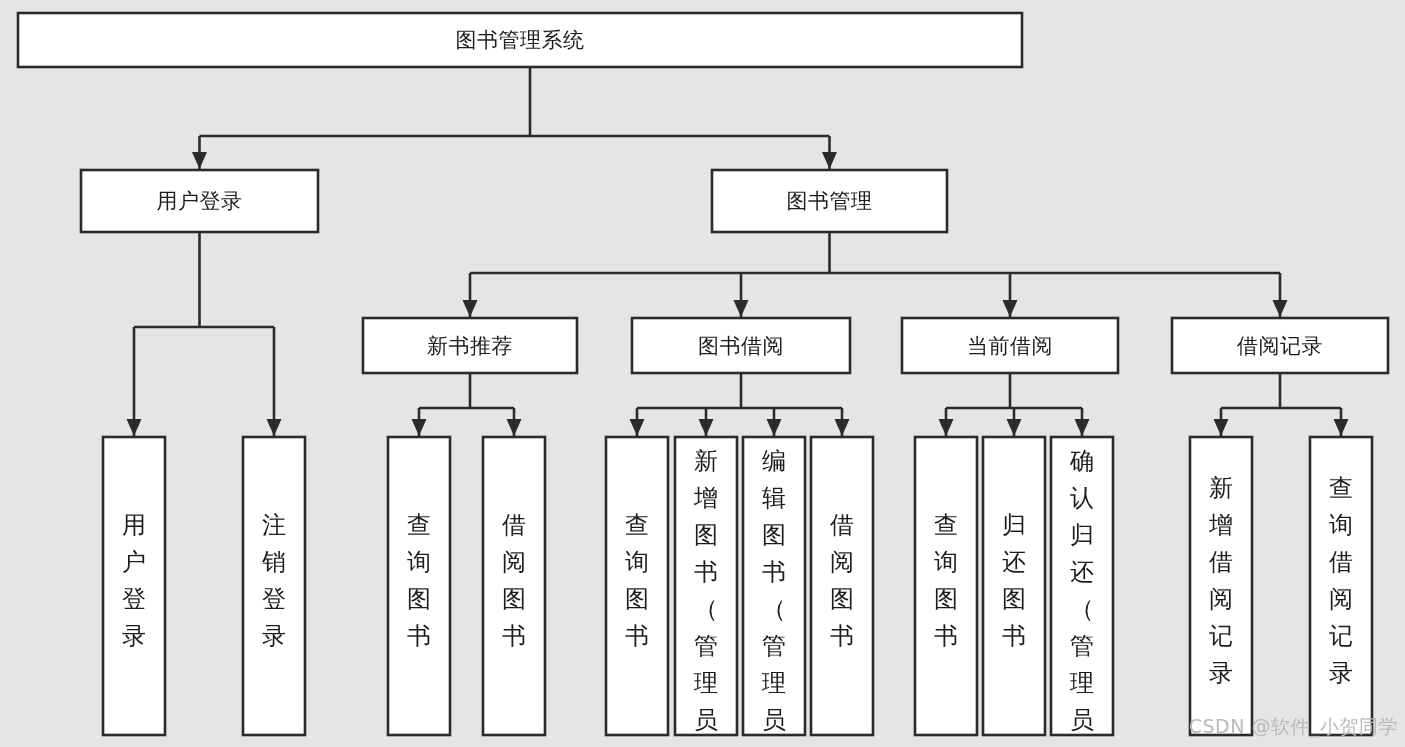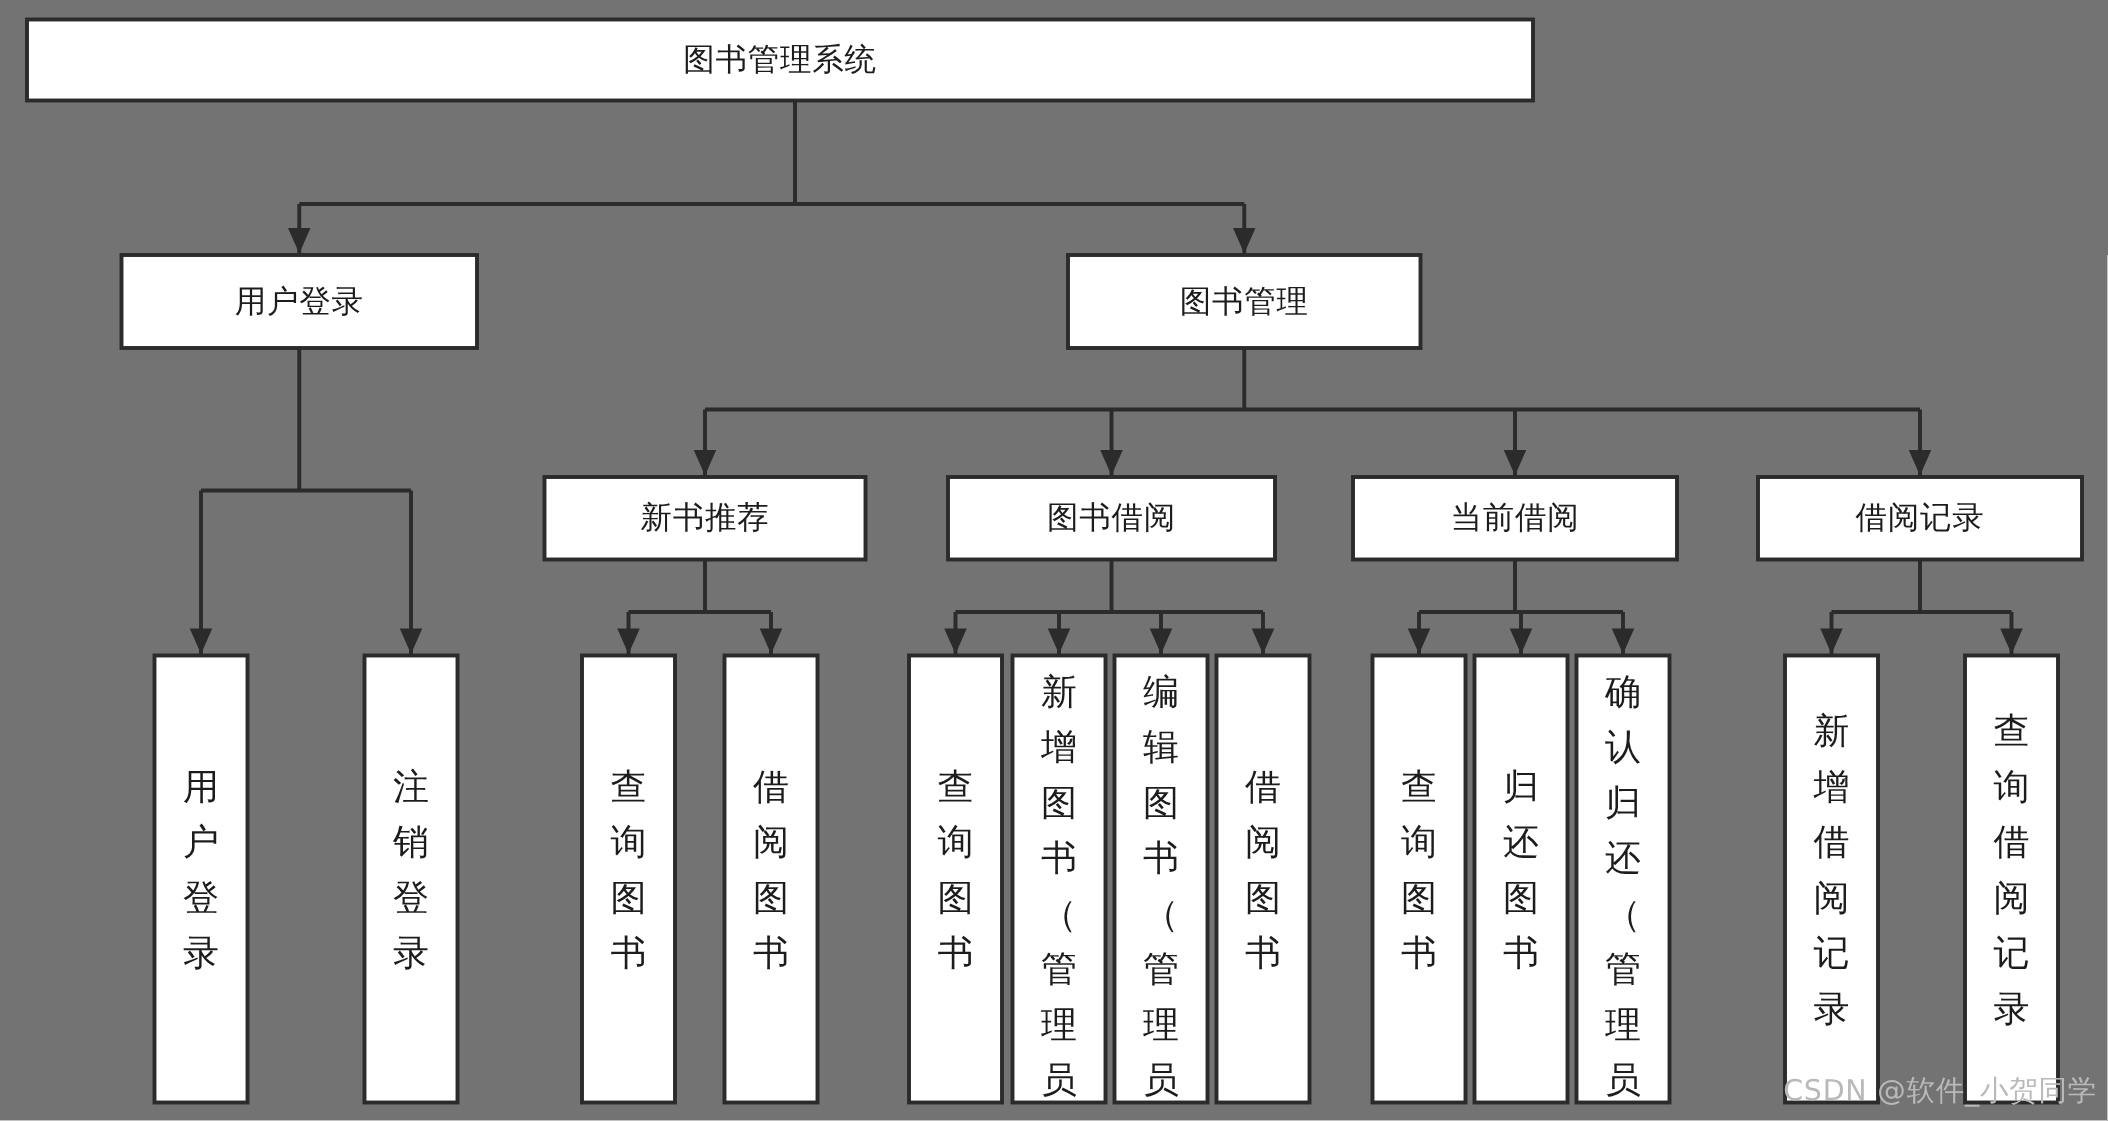--- a/index.html
+++ b/index.html
@@ -8,21 +8,21 @@
     padding: 0;
     background: #ffffff;
   }
   body {
     font-family: "DejaVu Sans", "Liberation Sans", sans-serif;
   }
   #diagram-root {
     position: relative;
     width: 1405px;
     height: 747px;
-    background: #737373;
+    background: #e5e5e5;
     overflow: hidden;
   }
   svg#flow-svg {
     position: absolute;
     left: 0;
     top: 0;
     width: 1405px;
     height: 747px;
     display: block;
   }

